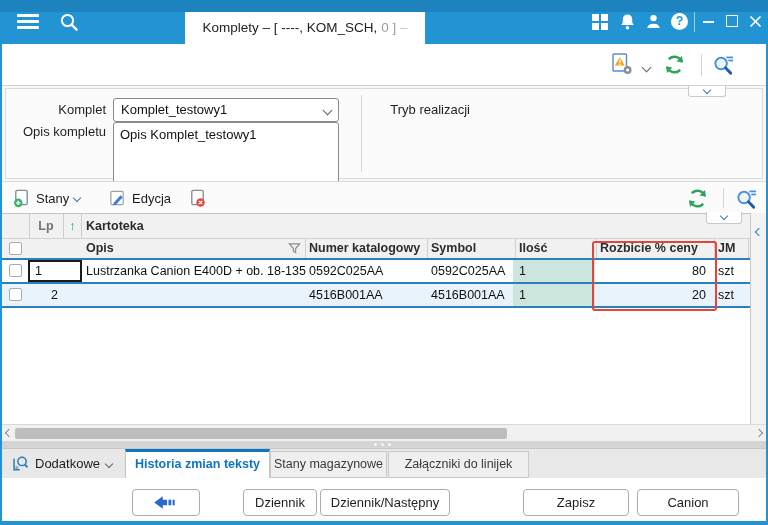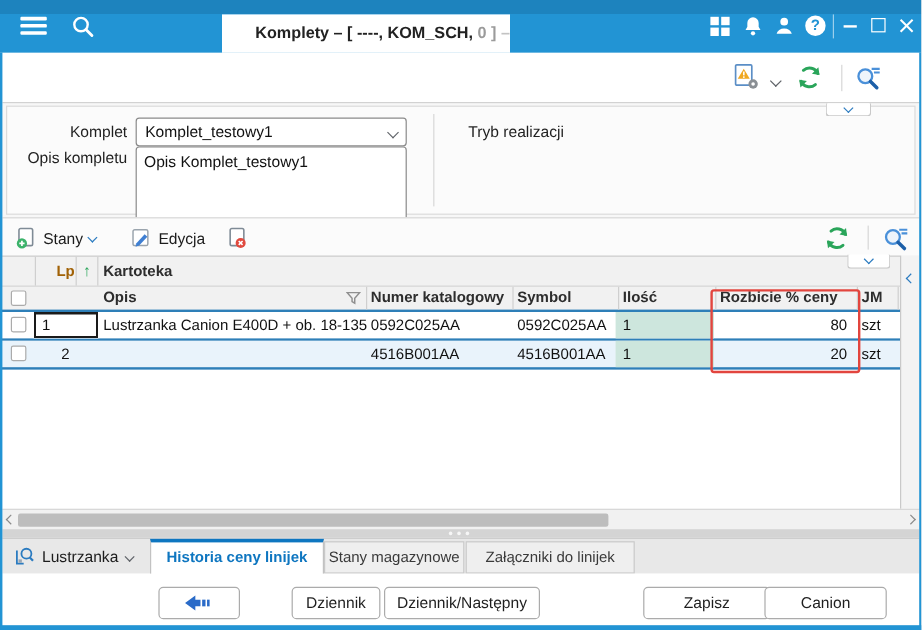--- a/index.html
+++ b/index.html
@@ -5,21 +5,21 @@
   html,body{margin:0;padding:0;background:#e9e9e9}
   .window{position:relative;width:768px;height:525px;background:#f7f7f7;font-family:"Liberation Sans",sans-serif;overflow:hidden;font-size:13px;color:#1c1c1c}
   .abs{position:absolute}
 
   
   .titlebar{position:absolute;left:0;top:0;width:768px;height:44px;background:linear-gradient(to bottom,#1d83be 0,#1d83be 12px,#2294d4 12px,#2294d4 100%)}
   .burger{position:absolute;left:17px;top:14px;width:22px;height:16px;cursor:pointer}
   .burger i{display:block;height:2.6px;background:#fff;margin-bottom:3.4px;border-radius:1px}
   .tb-ic{position:absolute;cursor:pointer}
   .tab-inactive{position:absolute;left:96px;top:12px;width:92px;height:32px;line-height:32px;text-align:center;color:#fff;font-size:13.5px;cursor:pointer}
-  .tab-active{position:absolute;left:185px;top:12px;width:240px;height:32px;line-height:32px;background:#fff;text-align:right;font-weight:bold;font-size:13.5px;color:#222;white-space:pre;cursor:pointer}
+  .tab-active{position:absolute;left:185px;top:12px;width:240px;height:32px;line-height:32px;background:#fff;text-align:center;font-weight:normal;font-size:13.5px;color:#222;white-space:pre;cursor:pointer}
   .tt-muted{color:#9b9b9b}.tt-trail{color:#c3c3c3}
   .apps-grid{width:16px;height:16px}
   .apps-grid i{position:absolute;width:7px;height:7px;background:#fff}
   .help-badge{width:17px;height:17px;border-radius:50%;background:#fff;color:#2294d4;font-weight:bold;font-size:12.5px;text-align:center;line-height:17px}
   .win-sep{position:absolute;left:694px;top:12px;width:1px;height:20px;background:rgba(255,255,255,.55)}
   .win-min i{display:block;width:11px;height:2px;background:#fff;margin-top:11px}
   .win-max i{display:block;width:10px;height:10px;border:1.6px solid #fff;margin-top:2px}
 
   
   .toolbar1{position:absolute;left:2px;top:44px;width:764px;height:42px;background:#fff;border-bottom:1px solid #d2d2d2;box-sizing:border-box}
@@ -76,21 +76,21 @@
   .tabbar{position:absolute;left:2px;top:448px;width:764px;height:30px;background:#e8e8e8;border-top:1px solid #c6c6c6;box-sizing:border-box}
   .selector{position:absolute;left:6px;top:0;height:29px;display:flex;align-items:center;gap:6px;font-size:13px;color:#1c1c1c;padding:0 4px;cursor:pointer}
   .btab{position:absolute;box-sizing:border-box;text-align:center;font-size:12.5px;cursor:pointer;white-space:nowrap;overflow:hidden}
   .btab.active{left:123px;top:0;width:145px;height:30px;background:#fff;border:1px solid #c2c2c2;border-bottom:none;border-top:3px solid #0e76c0;color:#0e76c0;font-weight:bold;line-height:25px}
   .btab.inactive{top:2px;height:27px;background:#efefef;border:1px solid #c9c9c9;color:#3a3a3a;line-height:24px}
   .bt1{left:268px;width:117px}.bt2{left:386px;width:141px}.bt3{left:528px;width:190px}
 
   
   .footer{position:absolute;left:2px;top:478px;width:764px;height:43px;background:#fff}
   .fbtn{position:absolute;top:11px;height:27px;background:#fff;border:1px solid #ababab;border-radius:4px;font-size:13px;color:#1f1f1f;display:flex;align-items:center;justify-content:center;box-sizing:border-box;cursor:pointer}
-  .b-back{left:130px;width:68px}.b-dz{left:241px;width:74px}.b-dzn{left:318px;width:130px}.b-zap{left:534px;width:106px}.b-anu{left:635px;width:102px}
+  .b-back{left:130px;width:68px}.b-dz{left:241px;width:74px}.b-dzn{left:318px;width:130px}.b-zap{left:521px;width:106px}.b-anu{left:635px;width:102px}
 
   
   .edge-l{position:absolute;left:0;top:44px;width:2px;height:481px;background:#2294d4}
   .edge-r{position:absolute;right:0;top:44px;width:2px;height:481px;background:#2294d4}
   .edge-b{position:absolute;left:0;top:521px;width:768px;height:4px;background:#2294d4}
 </style>
 </head>
 <body>
 
 <div class="window">
@@ -213,21 +213,21 @@
       <line x1="17" y1="7.8" x2="22" y2="7.8" stroke="#4a90d9" stroke-width="1.8"></line>
     </svg>
   </div>
   <div class="handle handle2">
       <span class="chev down blue sm" style="margin-top:1px"></span>
     </div>
 
   <div class="grid">
     <div class="ghead1">
       <div class="vs" style="left:29px"></div>
-      <div class="gcell" style="left:47px;width:32px;text-align:left;color:#a16207">Lp</div>
+      <div class="gcell" style="left:30px;width:32px;text-align:center;color:#737373">Lp</div>
       <div class="vs" style="left:63px"></div>
       <div class="gcell" style="left:64px;width:17px;text-align:center;color:#2aa55a;font-size:13px">↑</div>
       <div class="vs" style="left:81px"></div>
       <div class="gcell" style="left:86px">Kartoteka</div>
     </div>
     <div class="ghead2">
       <span class="cbx" style="left:9px;top:3px"></span>
       <div class="gcell" style="left:86px">Opis</div>
       <svg class="abs" style="left:288px;top:3px" width="13" height="13" viewBox="0 0 14 14">
         <path d="M1.5 2h11L8.2 7v4.5L5.8 10V7z" fill="none" stroke="#8f8f8f" stroke-width="1.3"></path>
@@ -288,24 +288,24 @@
   </div>
 
   <div class="tabbar">
     <div class="selector">
       <svg width="17" height="17" viewBox="0 0 18 18">
         <path d="M2.2 4v11.5h6" fill="none" stroke="#2b7bc0" stroke-width="1.6"></path>
         <circle cx="10.6" cy="6.8" r="4.4" fill="none" stroke="#2b7bc0" stroke-width="1.6"></circle>
         <line x1="13.6" y1="10.2" x2="16.4" y2="13" stroke="#2b7bc0" stroke-width="2"></line>
         <rect x="3.6" y="11.8" width="3" height="3" fill="#9aa7b4"></rect>
       </svg>
-      <span>Lustrzanka</span>
+      <span>Dodatkowe</span>
       <span class="chev down gray sm"></span>
     </div>
-    <div class="btab active">Historia ceny linijek</div>
+    <div class="btab active">Historia zmian teksty</div>
     <div class="btab inactive bt1">Stany magazynowe</div>
     <div class="btab inactive bt2">Załączniki do linijek</div>
   </div>
 
   <div class="footer">
     <div class="fbtn b-back">
       <svg width="26" height="15" viewBox="0 0 24 14">
         <path d="M1 7 L9 1.2 V4.4 H13 V9.6 H9 V12.8 Z" fill="#2a6bc8"></path>
         <rect x="14.3" y="4.4" width="2.6" height="5.2" fill="#2a6bc8"></rect>
         <rect x="18.1" y="4.4" width="2" height="5.2" fill="#2a6bc8"></rect>

